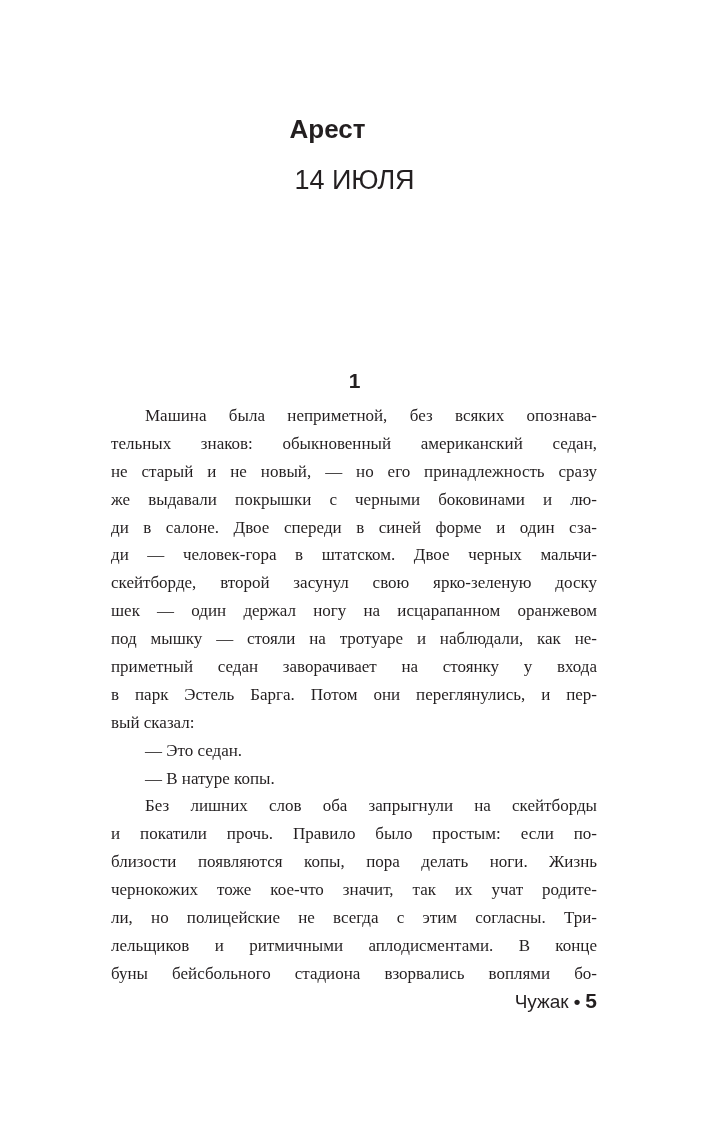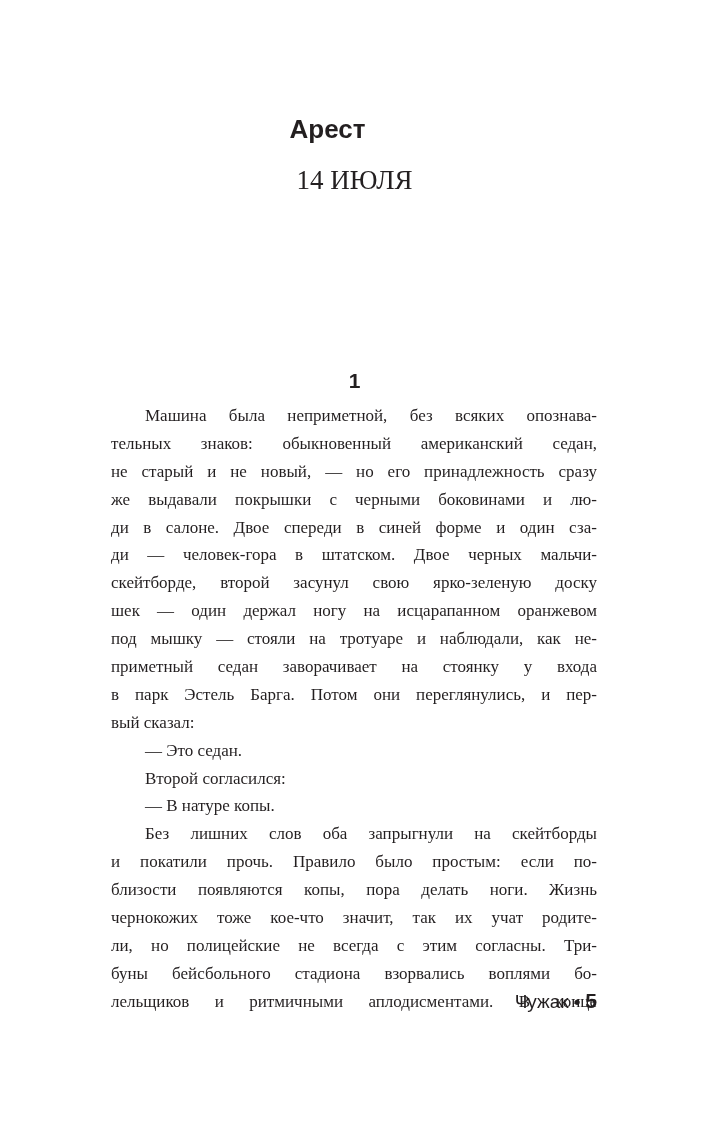--- a/index.html
+++ b/index.html
@@ -3,21 +3,21 @@
   <meta charset="utf-8">
   <style>
     html, body { margin: 0; padding: 0; background: #ffffff; }
     body { width: 709px; height: 1123px; position: relative; overflow: hidden; color: #231f20; }
     .part-title {
       position: absolute; left: 0; width: 655px; top: 111px; text-align: center;
       font-family: "Liberation Sans", sans-serif; font-weight: bold; font-size: 26px; line-height: 36px;
     }
     .part-date {
       position: absolute; left: 0; width: 709px; top: 162px; text-align: center;
-      font-family: Liberation Serif, serif; font-size: 27px; line-height: 36px;
+      font-family: Liberation Sans, sans-serif; font-size: 27px; line-height: 36px;
     }
     .chapter-num {
       position: absolute; left: 0; width: 709px; top: 367px; text-align: center;
       font-family: "Liberation Sans", sans-serif; font-weight: bold; font-size: 21px; line-height: 28px;
     }
     .body-text {
       position: absolute; left: 111px; width: 486px; top: 402px;
       font-family: "Liberation Serif", serif; font-size: 17px; line-height: 27.9px;
     }
     .line {
@@ -47,26 +47,25 @@
   <span class="line">же выдавали покрышки с черными боковинами и лю-</span>
   <span class="line">ди в салоне. Двое спереди в синей форме и один сза-</span>
   <span class="line">ди — человек-гора в штатском. Двое черных мальчи-</span>
   <span class="line">скейтборде, второй засунул свою ярко-зеленую доску</span>
   <span class="line">шек — один держал ногу на исцарапанном оранжевом</span>
   <span class="line">под мышку — стояли на тротуаре и наблюдали, как не-</span>
   <span class="line">приметный седан заворачивает на стоянку у входа</span>
   <span class="line">в парк Эстель Барга. Потом они переглянулись, и пер-</span>
   <span class="line last">вый сказал:</span>
   <span class="line indent last">—  Это седан.</span>
-  <span class="line indent last">Второй согласился:</span>
   <span class="line indent last">—  В натуре копы.</span>
   <span class="line indent">Без лишних слов оба запрыгнули на скейтборды</span>
   <span class="line">и покатили прочь. Правило было простым: если по-</span>
   <span class="line">близости появляются копы, пора делать ноги. Жизнь</span>
   <span class="line">чернокожих тоже кое-что значит, так их учат родите-</span>
   <span class="line">ли, но полицейские не всегда с этим согласны. Три-</span>
+  <span class="line">лельщиков и ритмичными аплодисментами. В конце</span>
   <span class="line">буны бейсбольного стадиона взорвались воплями бо-</span>
-  <span class="line">лельщиков и ритмичными аплодисментами. В конце</span>
 </div>
 
 <div class="footer">
   <span>Чужак</span><span class="bullet">•</span><span class="page-num">5</span>
 </div>
 
 </body></html>

